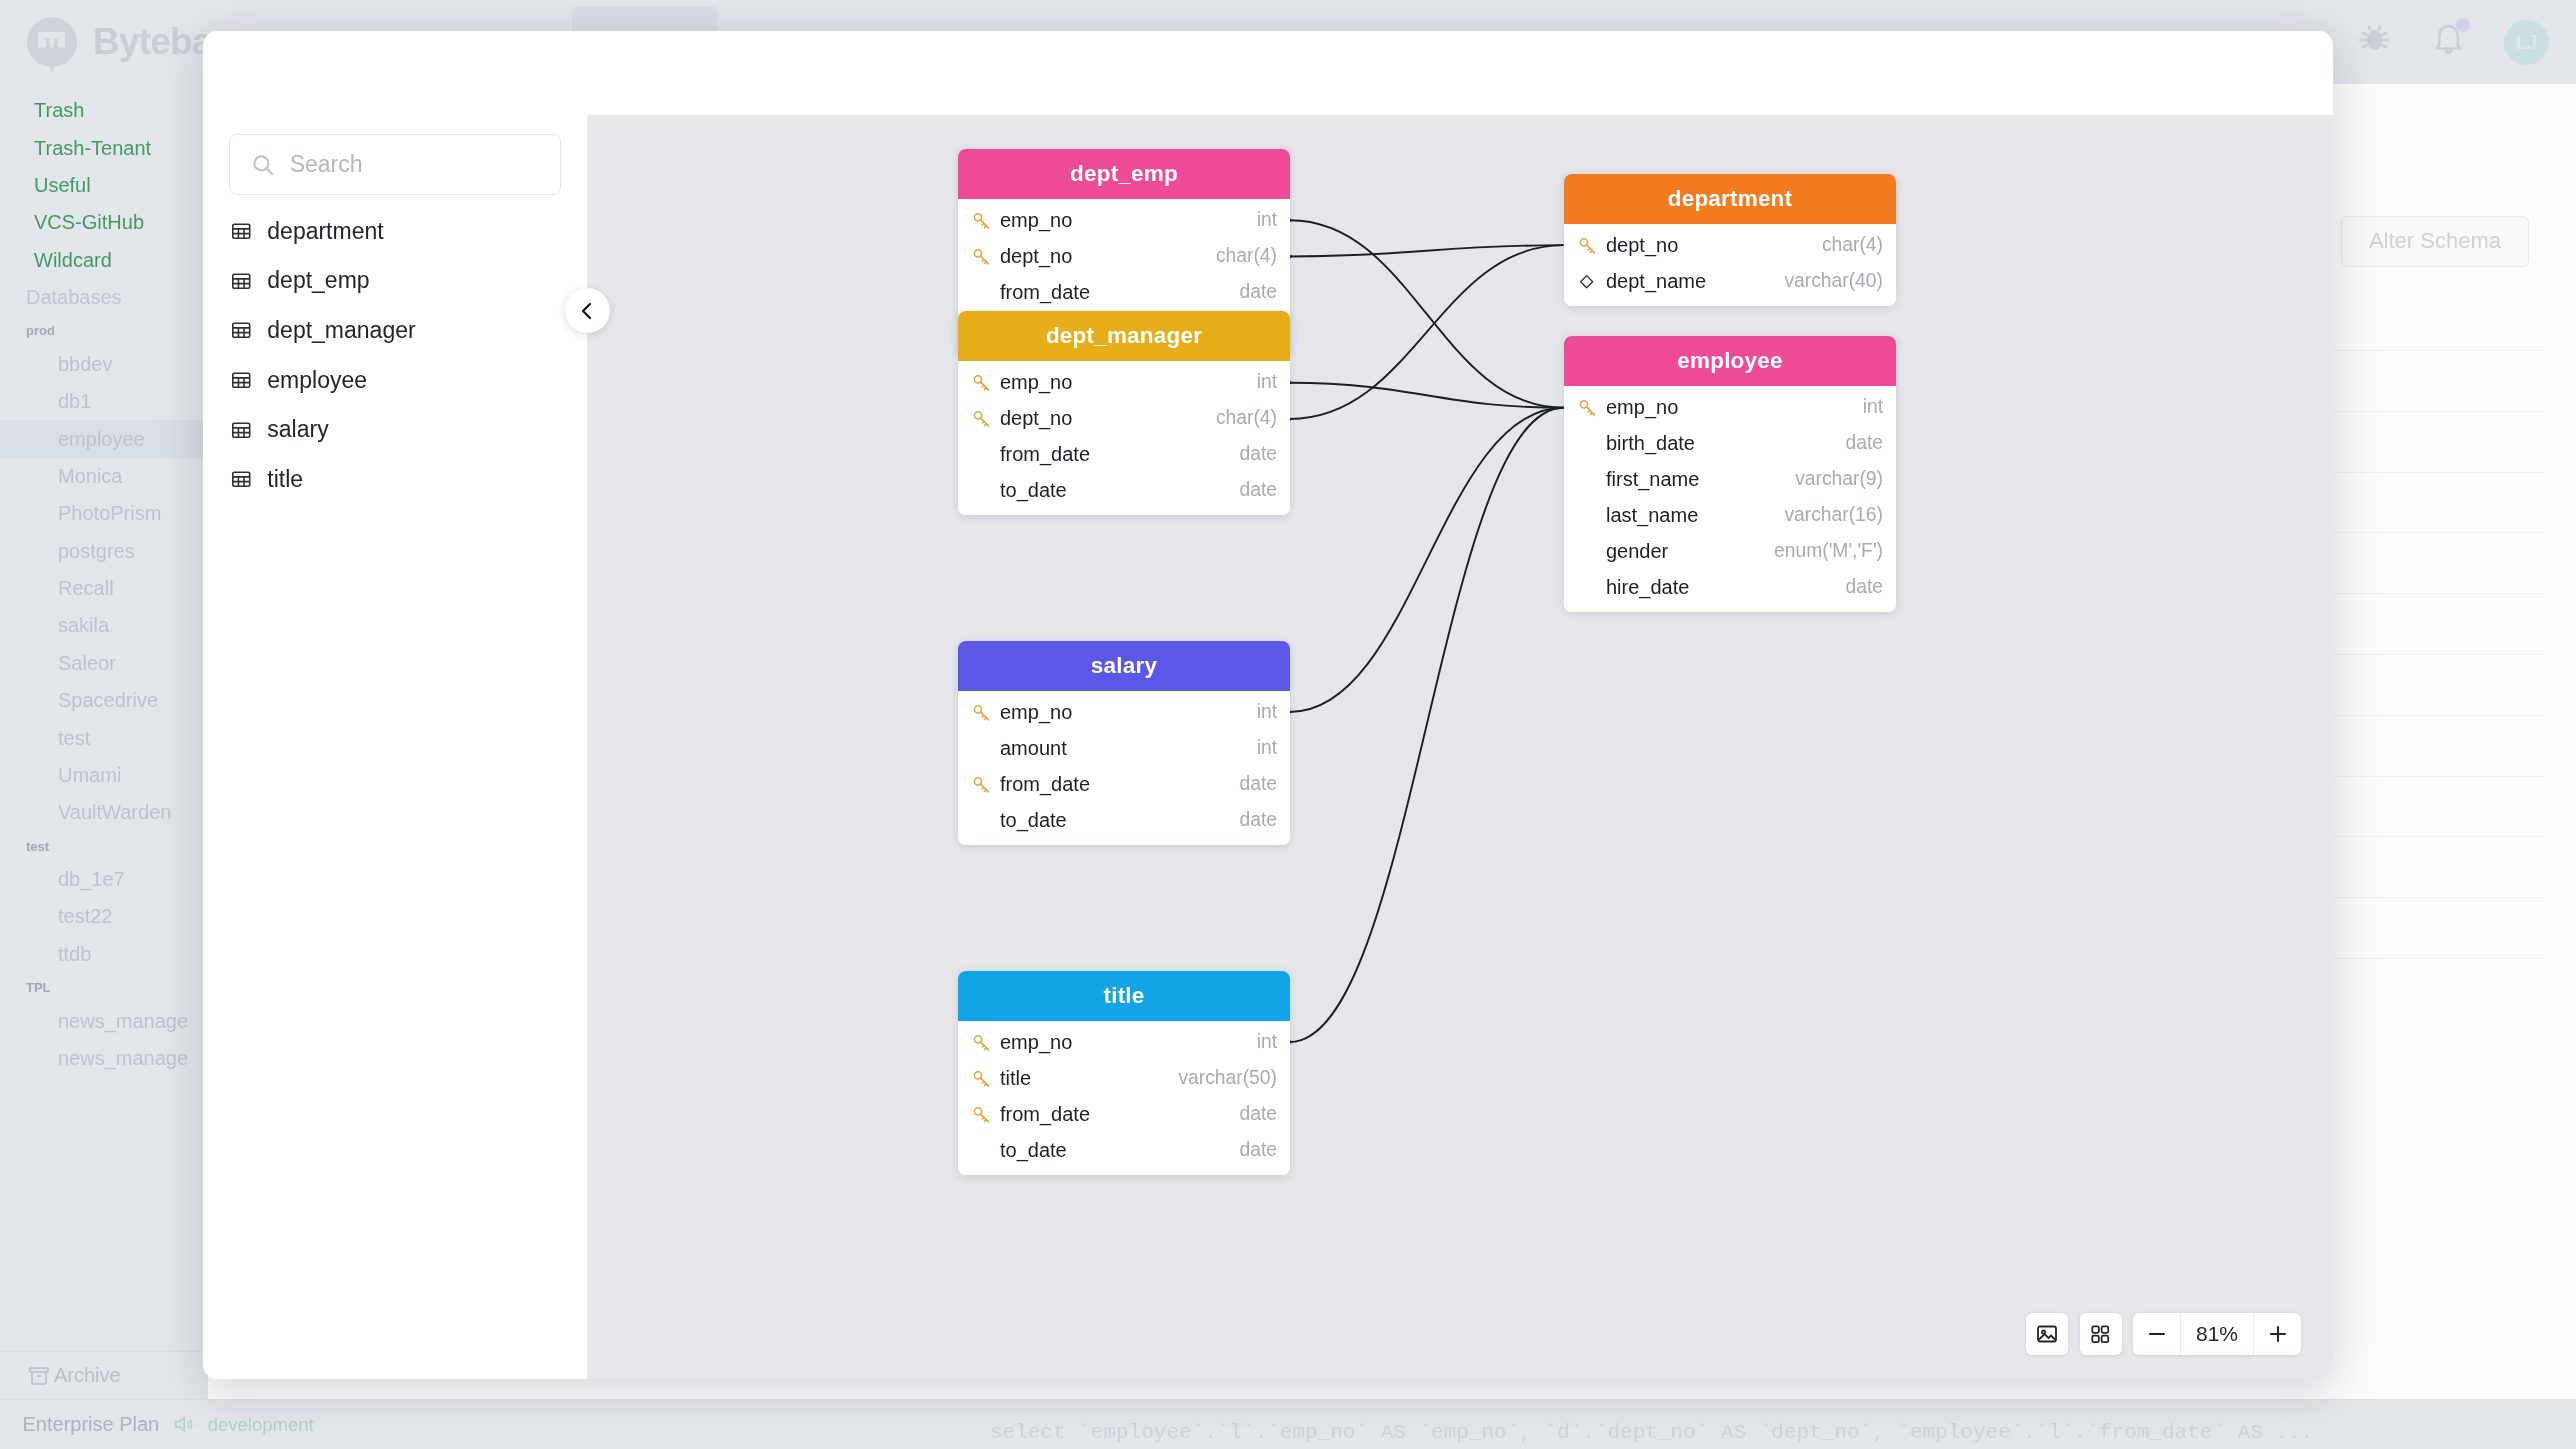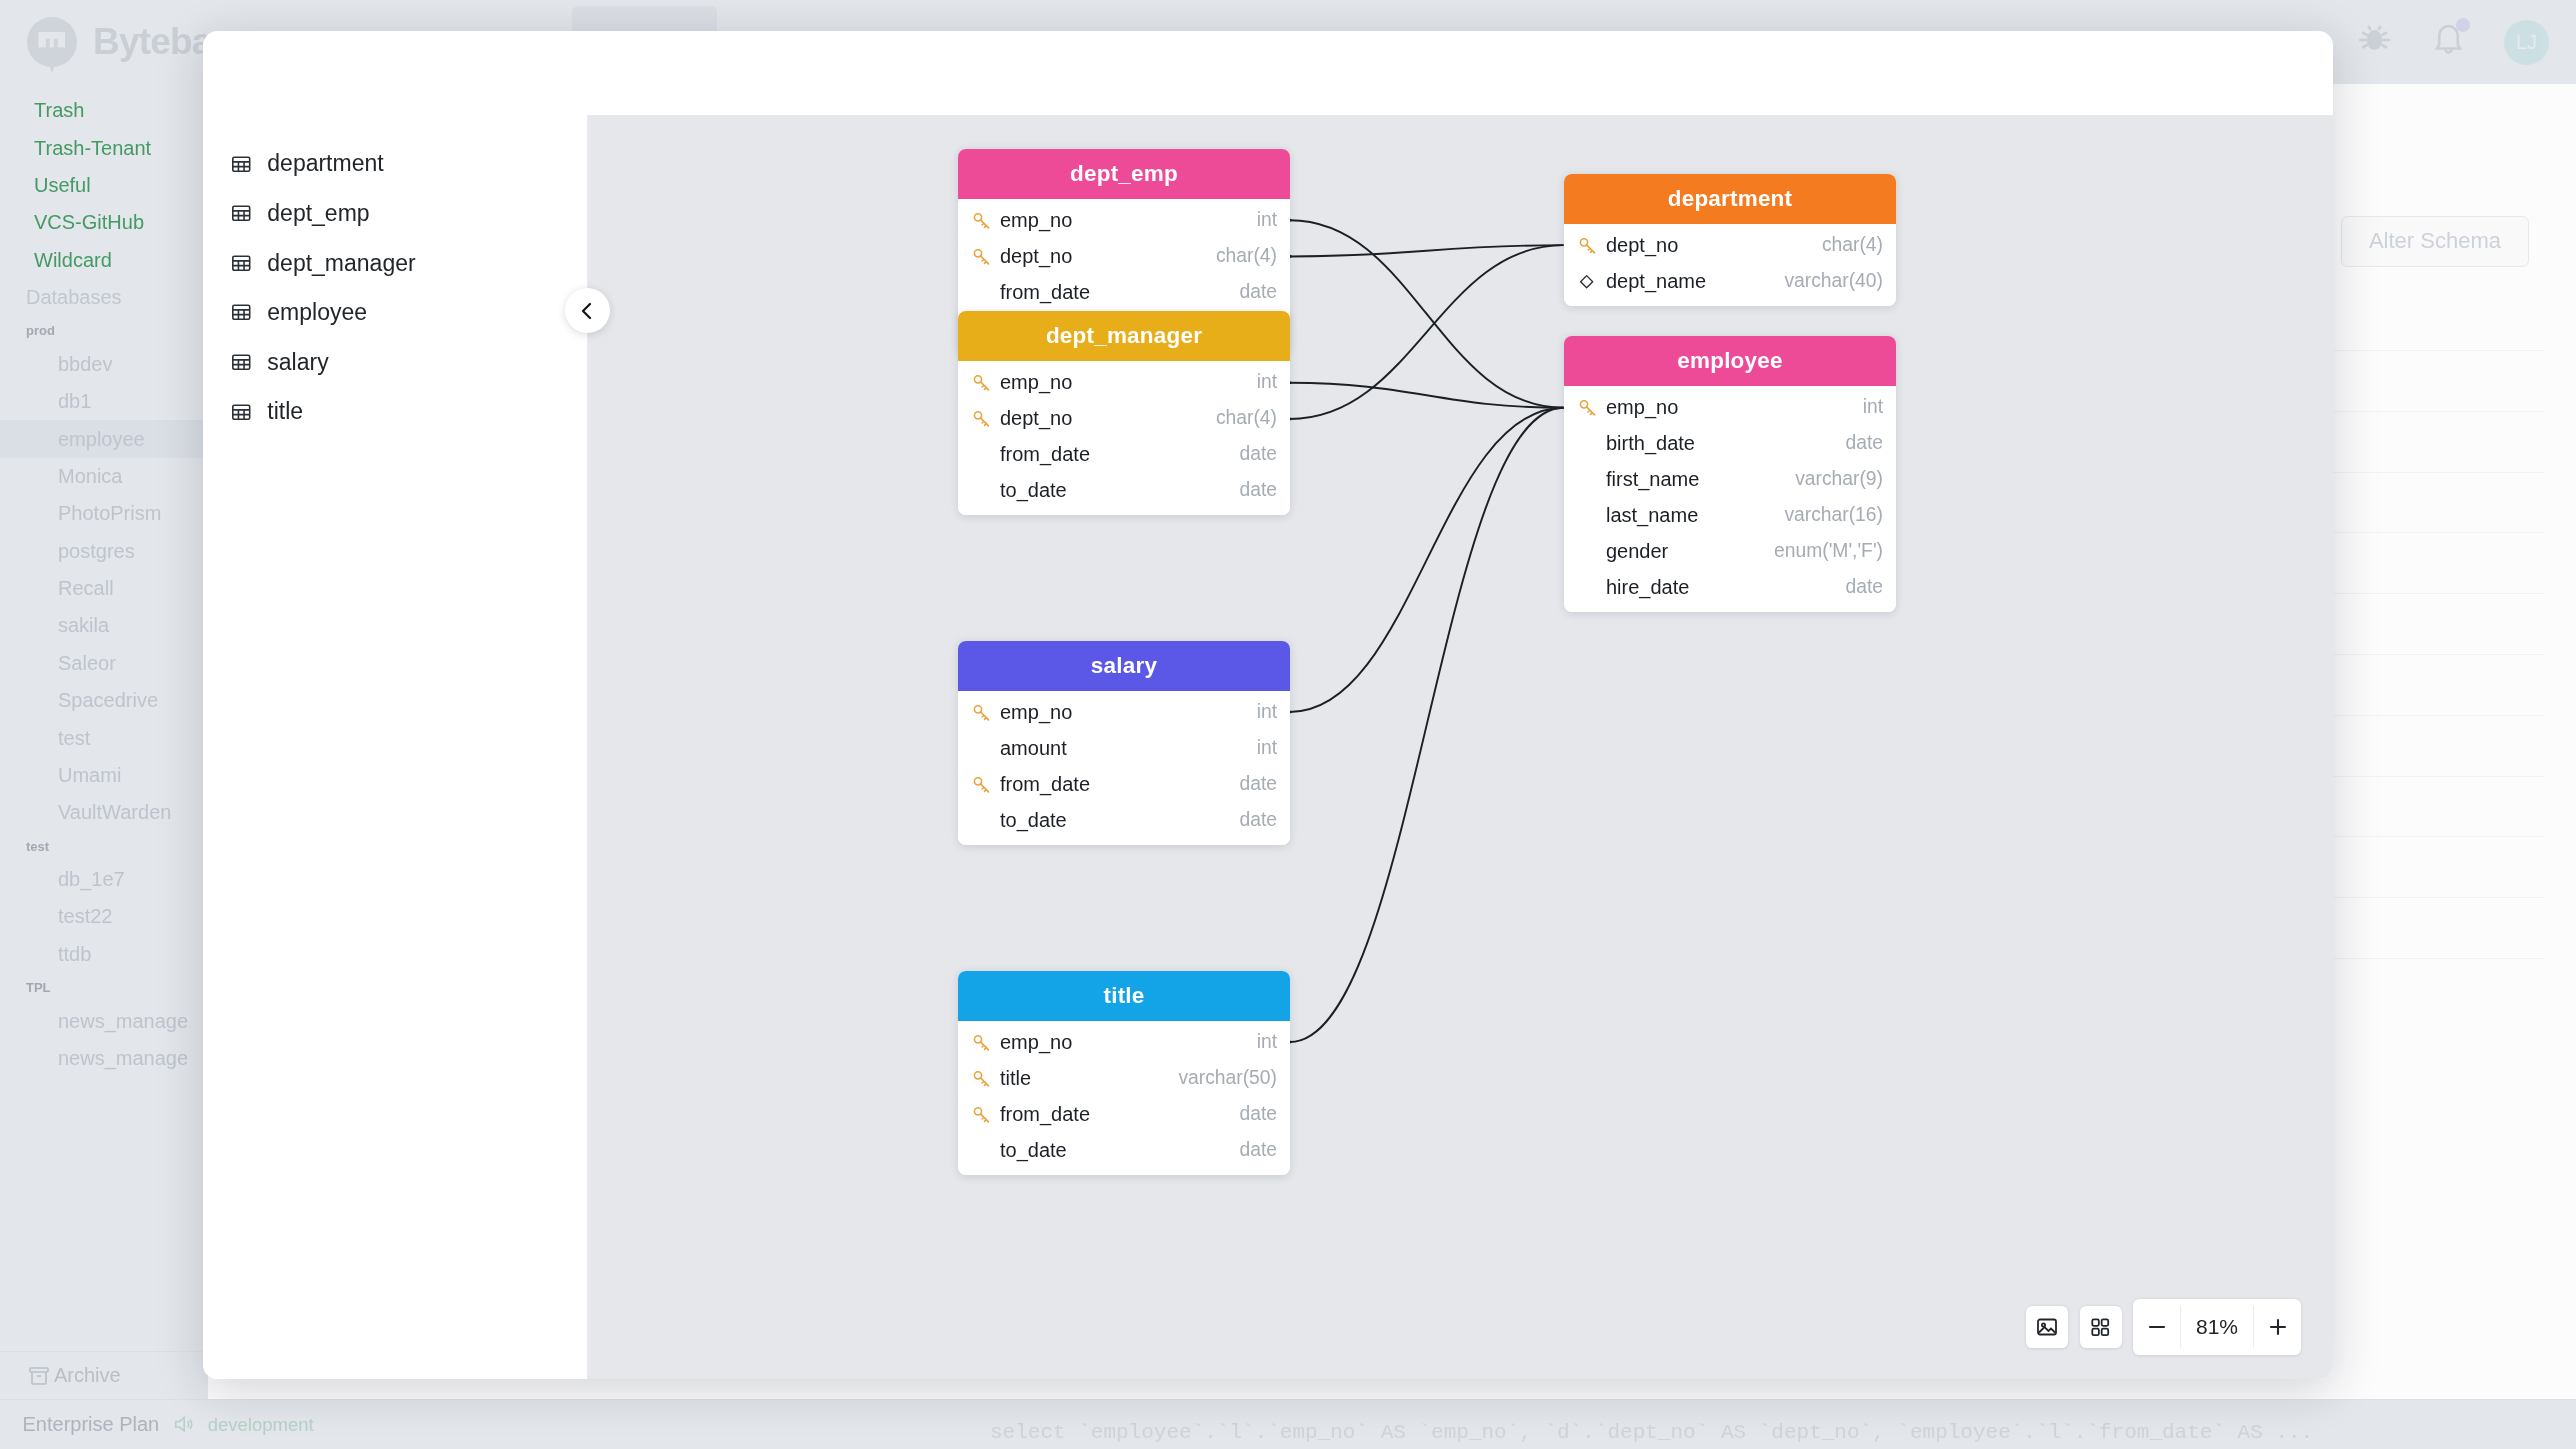--- a/index.html
+++ b/index.html
@@ -238,21 +238,21 @@
   .tb-btn {
     width: 42px; height: 42px; border-radius: 6.4px;
     background: #fff; box-shadow: 0 0.8px 3.2px rgba(0,0,0,.10);
     display: flex; align-items: center; justify-content: center;
     cursor: pointer; color: #22262b;
   }
   .zoom-group {
     display: flex; align-items: center;
     background: #fff; border-radius: 6.4px;
     box-shadow: 0 0.8px 3.2px rgba(0,0,0,.10);
-    height: 56px; overflow: hidden;
+    height: 42px; overflow: hidden;
   }
   .zoom-btn {
     width: 47px; height: 42px;
     display: flex; align-items: center; justify-content: center;
     cursor: pointer; color: #22262b;
   }
   .zoom-level {
     min-width: 74px; height: 42px;
     display: flex; align-items: center; justify-content: center;
     font-size: 21px; color: #22262b;
@@ -360,20 +360,27 @@
 </div>
 
 <div id="dim"></div>
 
 <div id="modal">
 
 
   <div class="modal-body">
 
     <div class="table-panel">
+      <div class="search-wrap">
+        <svg class="search-icon" viewBox="0 0 24 24" fill="none" stroke="currentColor" stroke-width="2">
+          <circle cx="10.5" cy="10.5" r="6.5"></circle>
+            <path d="M15.5 15.5 21 21"></path>
+        </svg>
+        <input class="search-box" type="text" placeholder="Search" style="">
+      </div>
       <div class="table-list" id="table-list">
           <div class="table-list-item">
             <svg class="tbl-icon" viewBox="0 0 24 24" fill="none" stroke="currentColor" stroke-width="1.7">
               <rect x="3" y="4.5" width="18" height="15" rx="1.6"></rect>
               <path d="M3 9.5h18M3 14.5h18M9 9.5V19.5M15 9.5V19.5"></path>
             </svg>
             <span>department</span>
           </div>
           <div class="table-list-item">
             <svg class="tbl-icon" viewBox="0 0 24 24" fill="none" stroke="currentColor" stroke-width="1.7">

